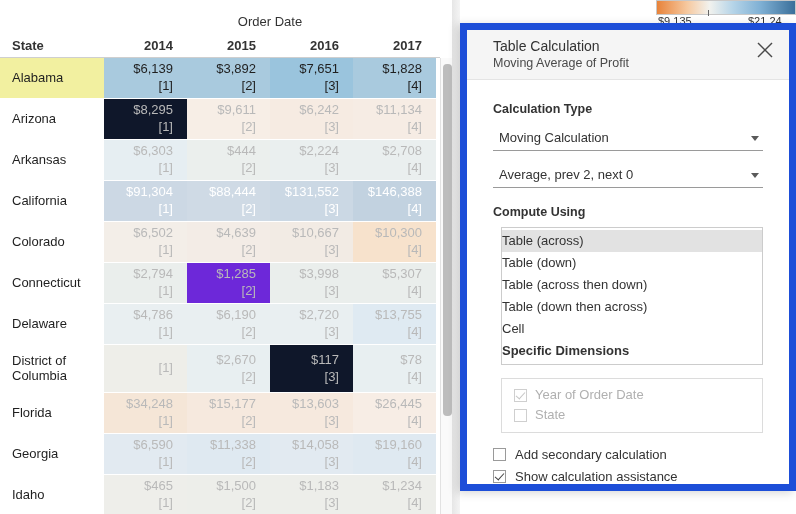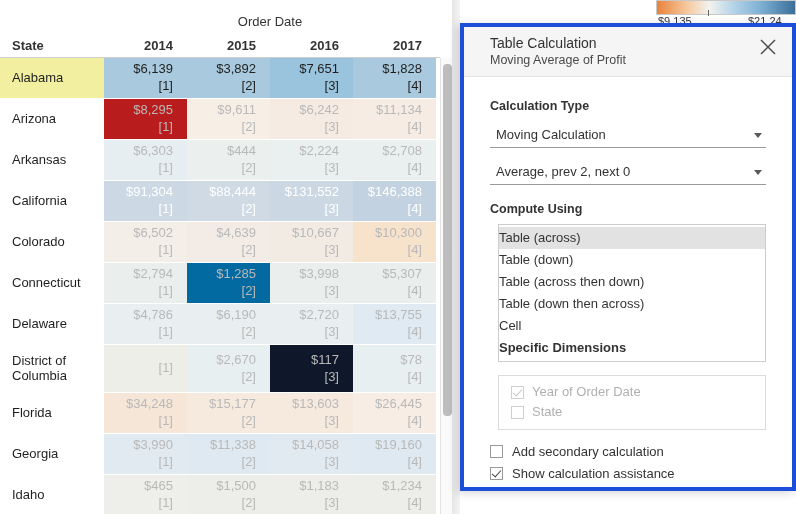--- a/index.html
+++ b/index.html
@@ -197,21 +197,21 @@
   }
 
   
   .dialog {
     position: absolute;
     left: 460px;
     top: 23px;
     width: 336px;
     height: 468px;
     background: #ffffff;
-    border: 4px solid #1d4ed8;
+    border: 7px solid #1d4ed8;
     box-shadow: -3px 2px 9px rgba(0,0,0,0.16);
     z-index: 10;
     overflow: hidden;
   }
   .dlg-head {
     position: relative;
     height: 50px;
     background: #f5f5f5;
     border-bottom: 1px solid #e4e4e4;
     padding: 7px 0 0 26px;
@@ -386,21 +386,21 @@
             <span class="v">$7,651</span>
             <span class="r">[3]</span>
           </div>
           <div class="cell active" style="background: rgb(169, 202, 222);">
             <span class="v">$1,828</span>
             <span class="r">[4]</span>
           </div>
         </div>
         <div class="row">
           <div class="rowhdr">Arizona</div>
-          <div class="cell" style="background: #b91c1c;">
+          <div class="cell" style="background: #0f172a;">
             <span class="v">$8,295</span>
             <span class="r">[1]</span>
           </div>
           <div class="cell" style="background: rgb(247, 238, 230);">
             <span class="v">$9,611</span>
             <span class="r">[2]</span>
           </div>
           <div class="cell" style="background: rgb(246, 235, 226);">
             <span class="v">$6,242</span>
             <span class="r">[3]</span>
@@ -466,21 +466,21 @@
             <span class="v">$10,300</span>
             <span class="r">[4]</span>
           </div>
         </div>
         <div class="row">
           <div class="rowhdr">Connecticut</div>
           <div class="cell" style="background: rgb(234, 238, 236);">
             <span class="v">$2,794</span>
             <span class="r">[1]</span>
           </div>
-          <div class="cell" style="background: #0369a1;">
+          <div class="cell" style="background: #6d28d9;">
             <span class="v">$1,285</span>
             <span class="r">[2]</span>
           </div>
           <div class="cell" style="background: rgb(234, 238, 236);">
             <span class="v">$3,998</span>
             <span class="r">[3]</span>
           </div>
           <div class="cell" style="background: rgb(234, 238, 236);">
             <span class="v">$5,307</span>
             <span class="r">[4]</span>
@@ -539,21 +539,21 @@
             <span class="r">[3]</span>
           </div>
           <div class="cell" style="background: rgb(247, 237, 229);">
             <span class="v">$26,445</span>
             <span class="r">[4]</span>
           </div>
         </div>
         <div class="row">
           <div class="rowhdr">Georgia</div>
           <div class="cell" style="background: rgb(226, 234, 241);">
-            <span class="v">$3,990</span>
+            <span class="v">$6,590</span>
             <span class="r">[1]</span>
           </div>
           <div class="cell" style="background: rgb(223, 233, 241);">
             <span class="v">$11,338</span>
             <span class="r">[2]</span>
           </div>
           <div class="cell" style="background: rgb(226, 234, 241);">
             <span class="v">$14,058</span>
             <span class="r">[3]</span>
           </div>

